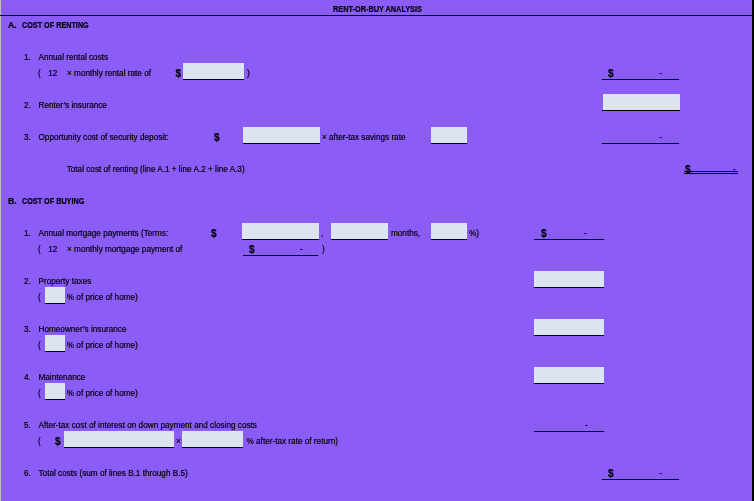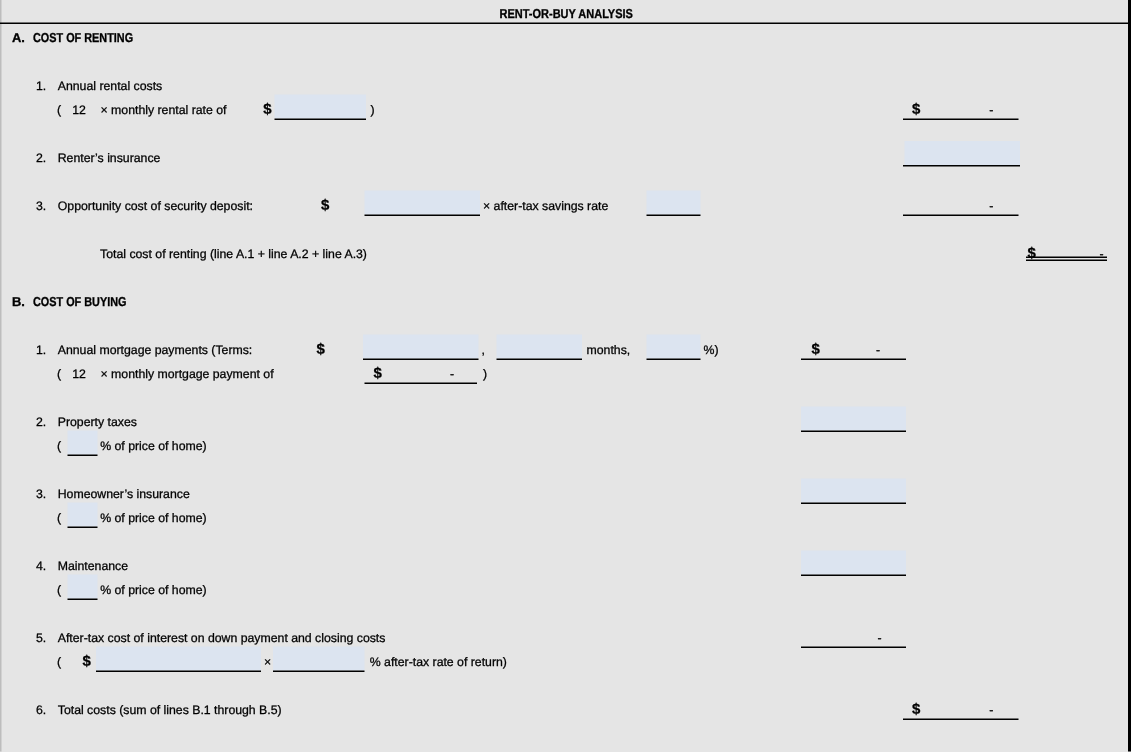--- a/index.html
+++ b/index.html
@@ -1,19 +1,19 @@
 <!DOCTYPE html>
 <html><head>
 <meta charset="utf-8">
 <style>
   html,body{margin:0;padding:0;background:#fff;}
   body{width:754px;height:501px;overflow:hidden;
        font-family:"Liberation Sans", sans-serif;color:#000;
        -webkit-font-smoothing:antialiased;}
-  .page{position:relative;width:754px;height:501px;background:#e5e5e5;will-change:transform;}
+  .page{position:relative;width:754px;height:501px;background:#8b5cf6;will-change:transform;}
 
   
   .vline-left{position:absolute;left:0;top:0;width:1px;height:501px;background:#bdbdbd;}
   .vline-right{position:absolute;left:752.45px;top:0;width:1.55px;height:501px;background:#000;}
   .hline-top{position:absolute;left:0;top:14.7px;width:753px;height:1.2px;background:#000;}
 
   
   .t{position:absolute;white-space:nowrap;font-size:8.2px;line-height:0;
      transform-origin:left center;-webkit-text-stroke:0.18px #000;}
   .b{font-weight:bold;font-size:8.6px;-webkit-text-stroke:0.22px #000;}

